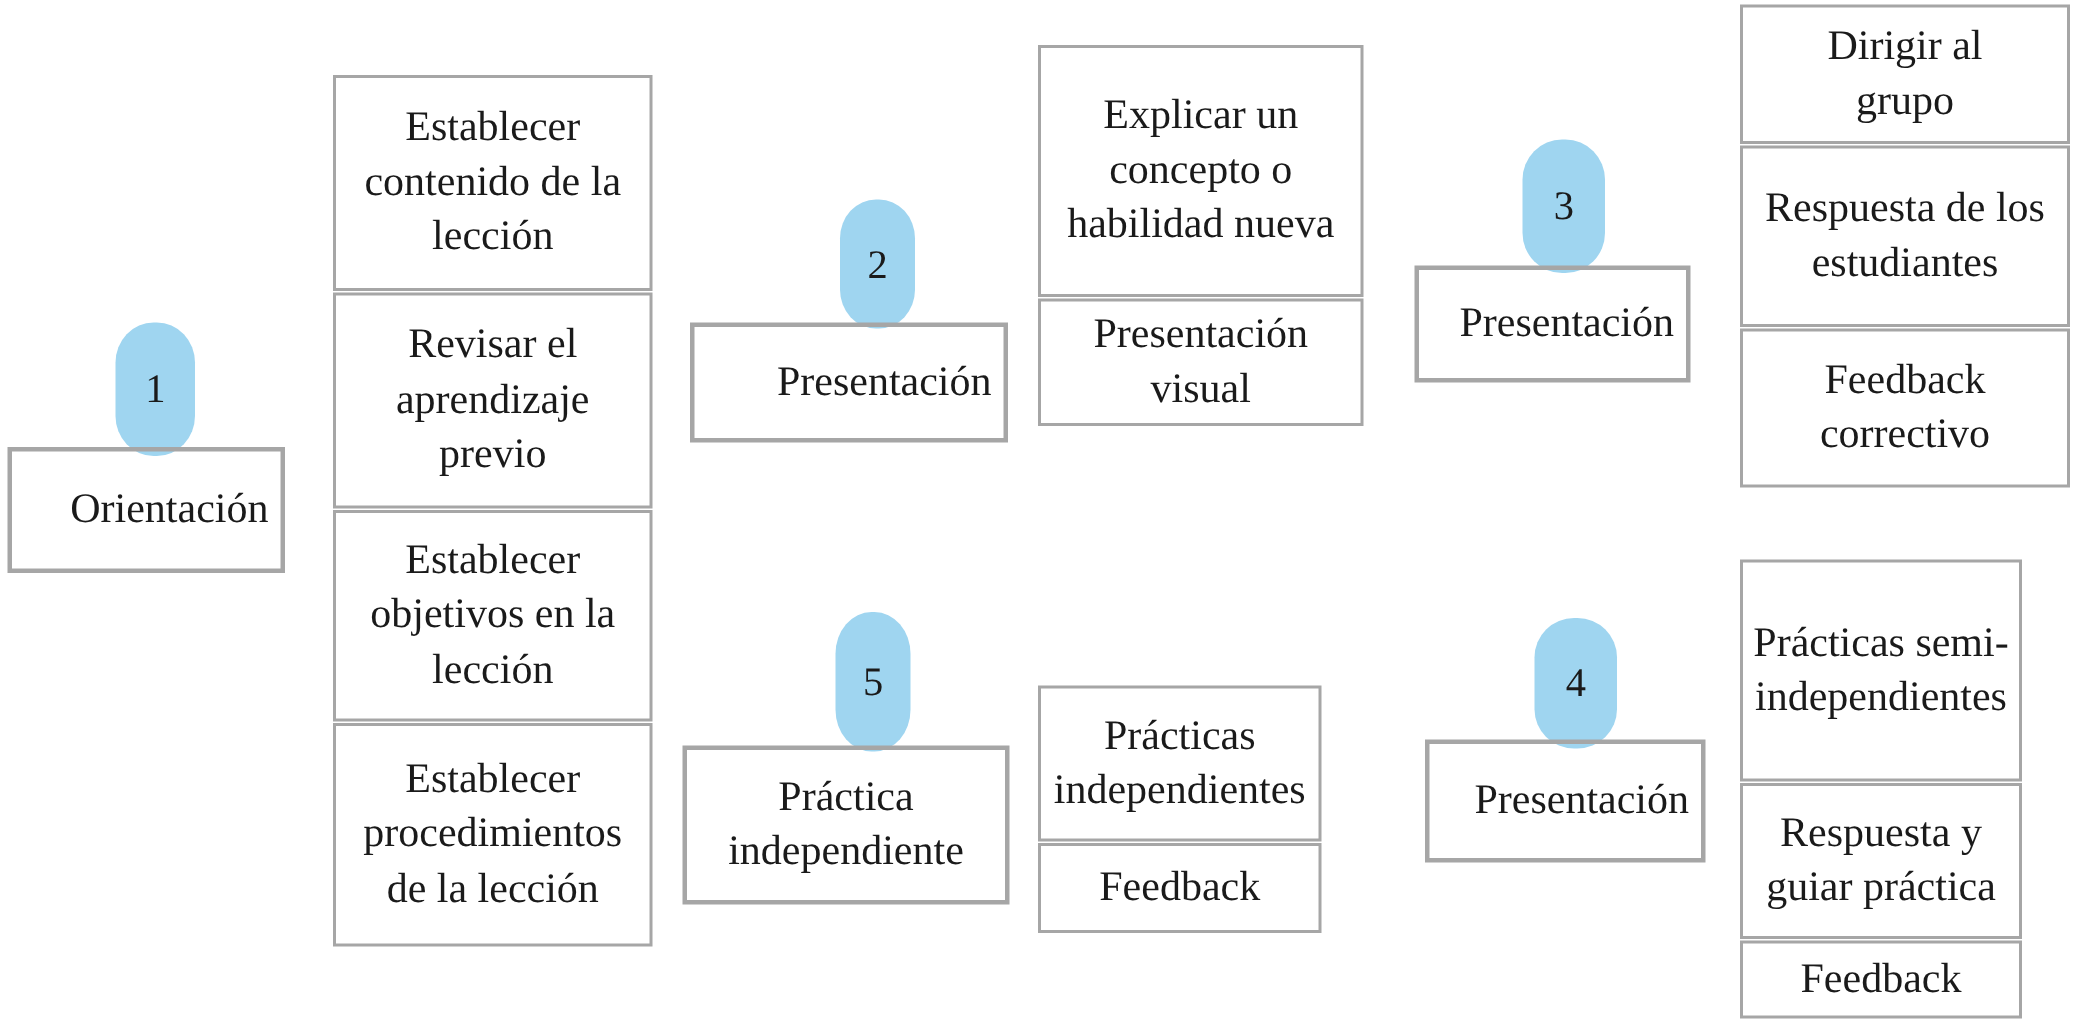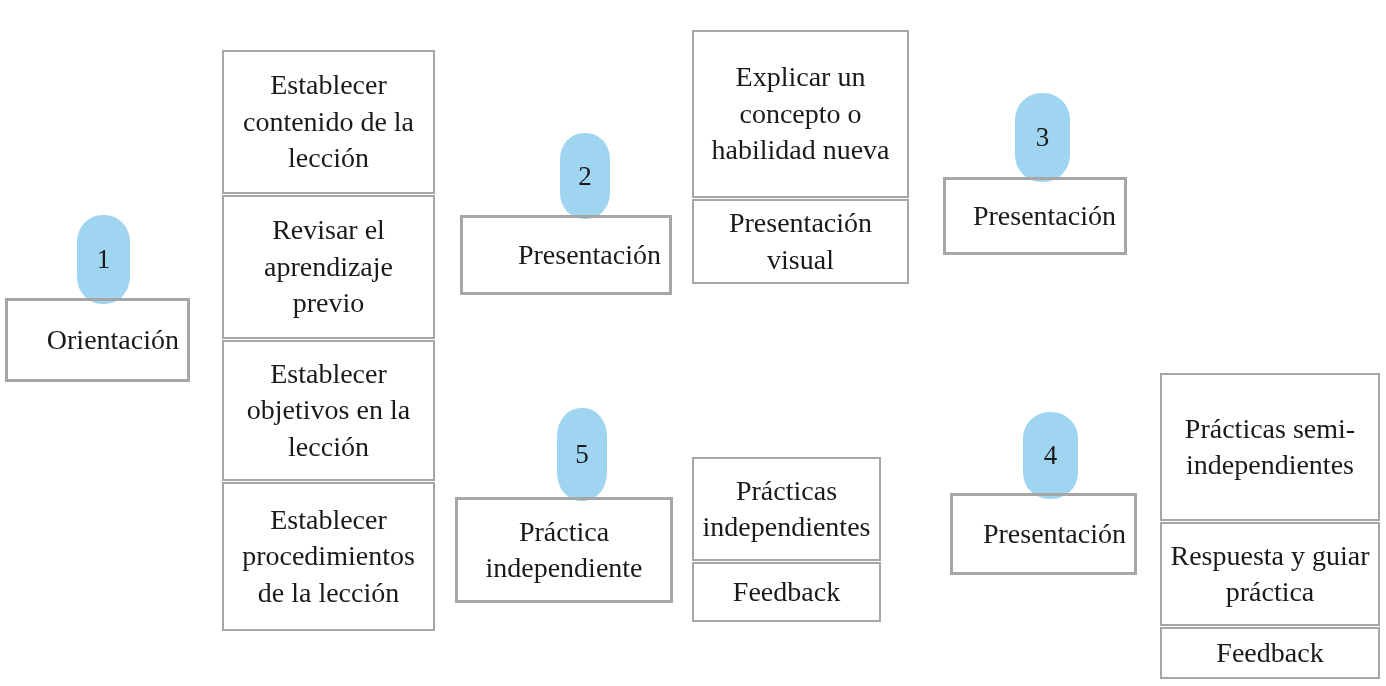--- a/index.html
+++ b/index.html
@@ -105,41 +105,52 @@
     <div class="cell" style="height:85px">
       <span>Presentación visual</span>
     </div>
   </div>
 
   <div class="badge" style="left:1015px; top:93px; width:55px; height:89px">3</div>
   <div class="node" style="left:943px; top:177px; width:184px; height:78px">
     <span>Presentación</span>
   </div>
 
+  <div class="stack" style="left:1160px; top:3px; width:220px">
+    <div class="cell pad-wide" style="height:93px">
+      <span>Dirigir al grupo</span>
+    </div>
+    <div class="cell" style="height:121px">
+      <span>Respuesta de los estudiantes</span>
+    </div>
+    <div class="cell" style="height:106px">
+      <span>Feedback correctivo</span>
+    </div>
+  </div>
 
   <div class="badge" style="left:557px; top:408px; width:50px; height:93px">5</div>
   <div class="node" style="left:455px; top:497px; width:218px; height:106px">
     <span>Práctica independiente</span>
   </div>
 
   <div class="stack" style="left:692px; top:457px; width:189px">
     <div class="cell" style="height:104px">
       <span>Prácticas independientes</span>
     </div>
     <div class="cell" style="height:60px">
       <span>Feedback</span>
     </div>
   </div>
 
   <div class="badge" style="left:1023px; top:412px; width:55px; height:87px">4</div>
   <div class="node" style="left:950px; top:493px; width:187px; height:82px">
     <span>Presentación</span>
   </div>
 
-  <div class="stack" style="left:1160px; top:373px; width:220px">
+  <div class="stack" style="left:1160px; top:373px; width:188px">
     <div class="cell" style="height:148px">
       <span>Prácticas semi-independientes</span>
     </div>
     <div class="cell" style="height:104px">
       <span>Respuesta y guiar práctica</span>
     </div>
     <div class="cell" style="height:52px">
       <span>Feedback</span>
     </div>
   </div>

